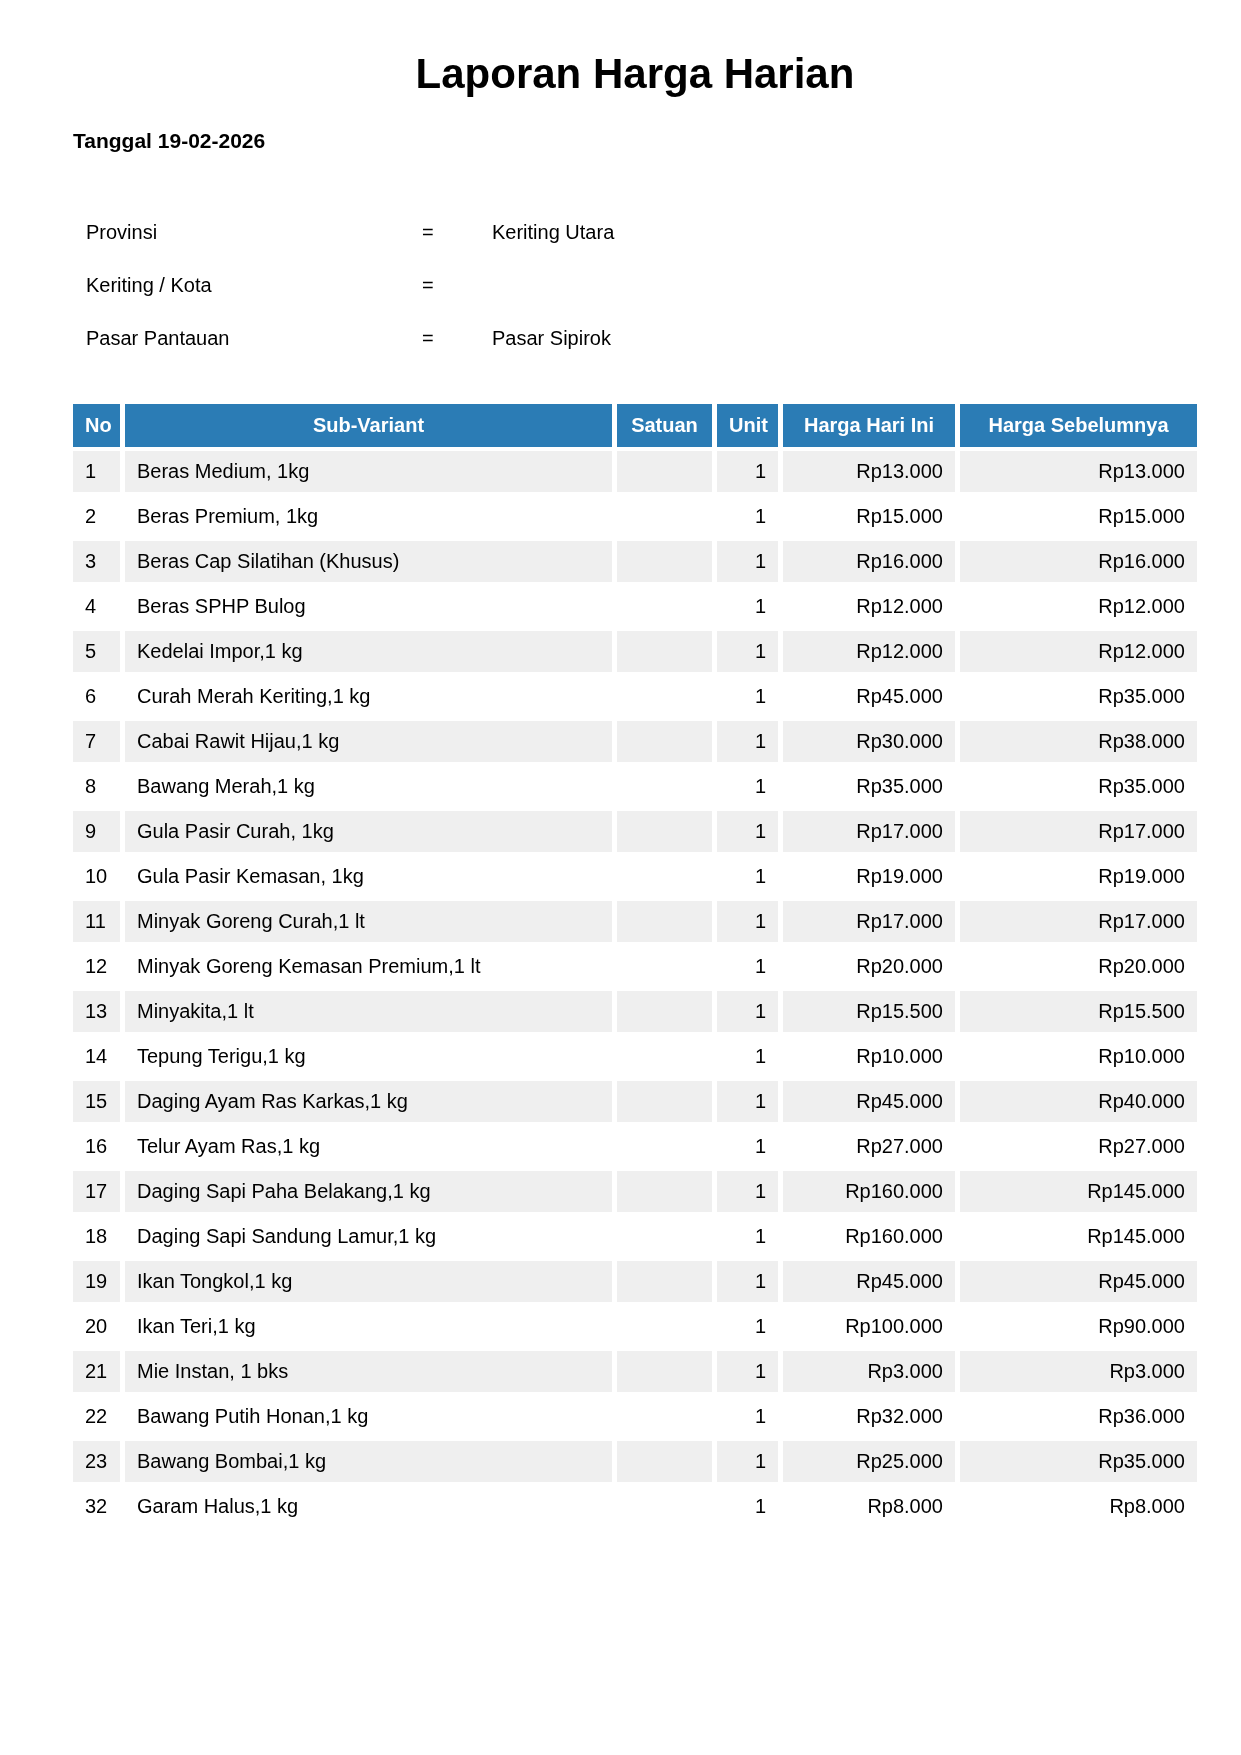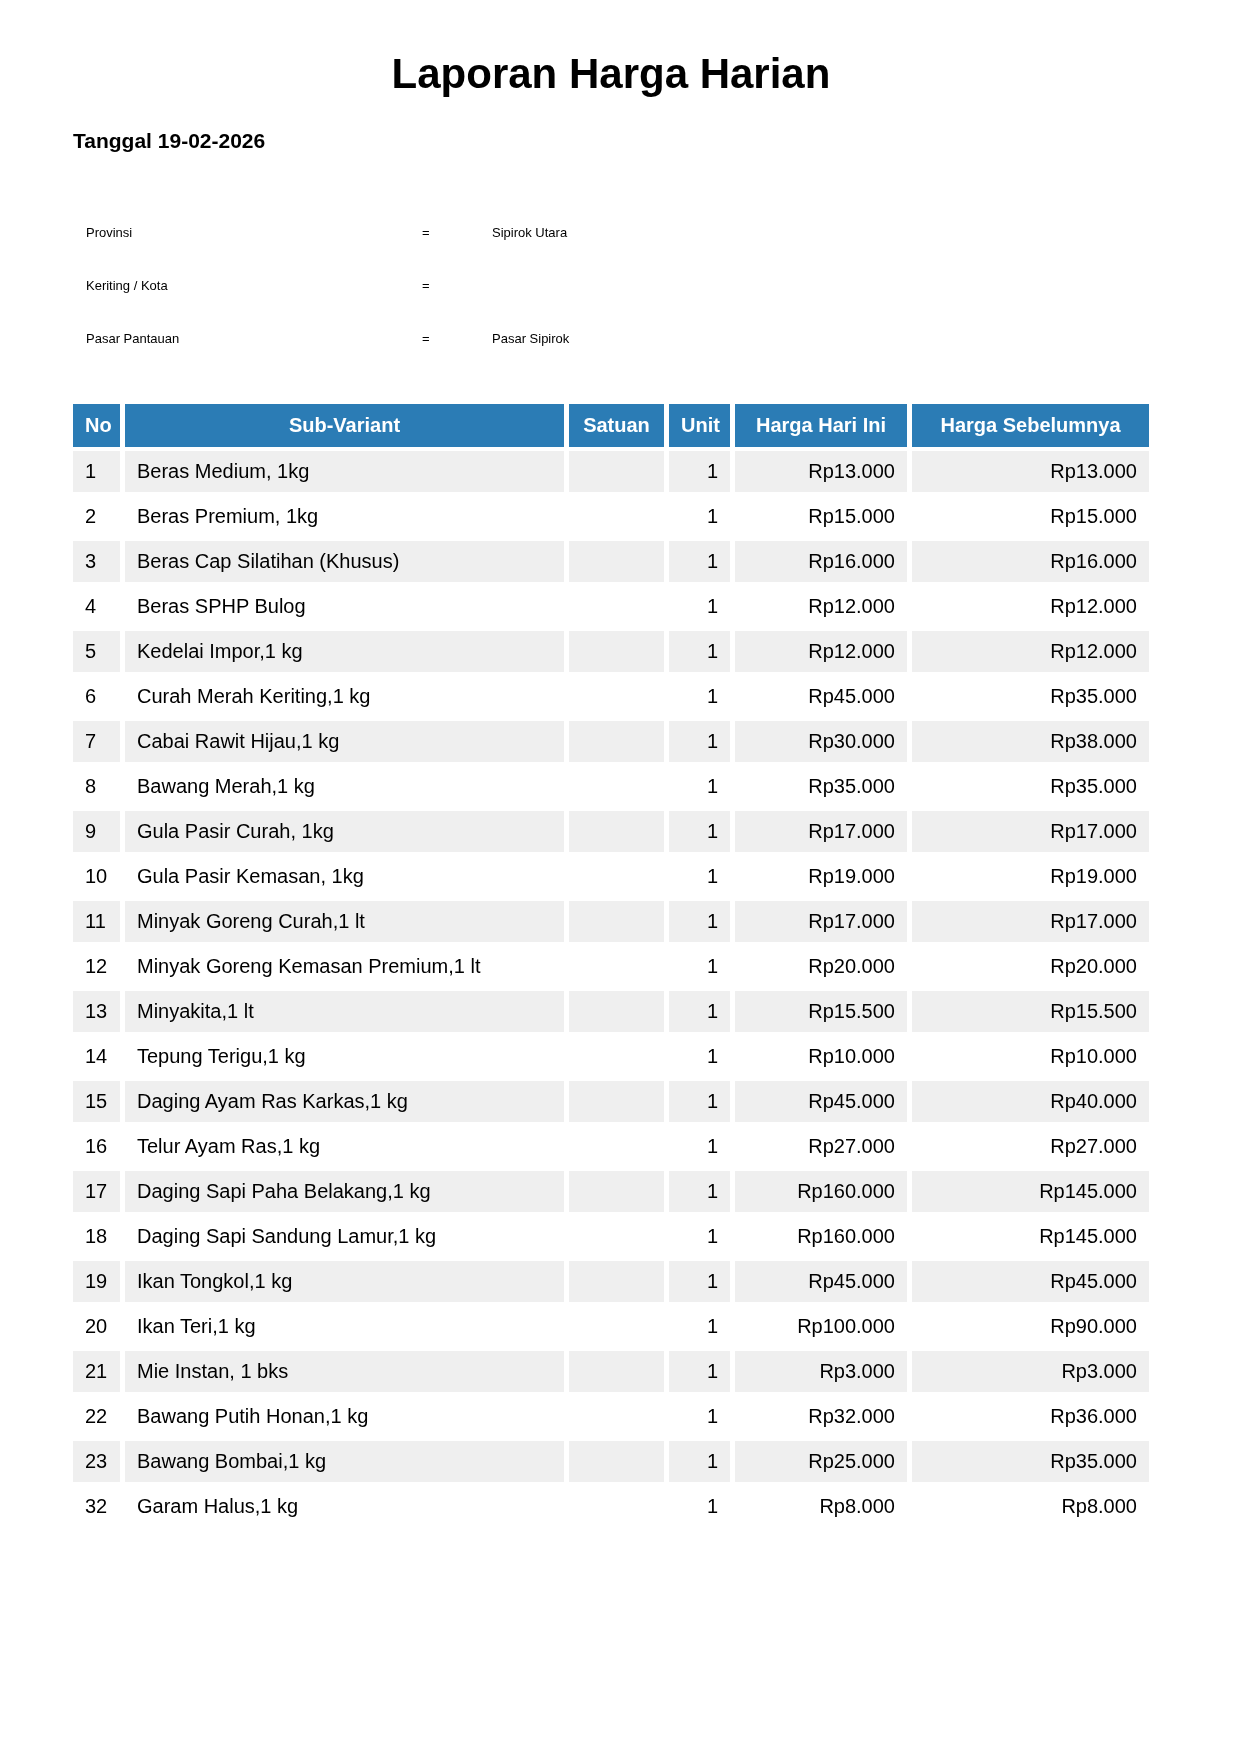--- a/index.html
+++ b/index.html
@@ -11,39 +11,39 @@
   * { box-sizing: border-box; }
   html, body { margin: 0; padding: 0; }
   body {
     width: 1241px;
     height: 1755px;
     background: #ffffff;
     color: var(--text);
     font-family: "Liberation Sans", sans-serif;
     overflow: hidden;
   }
-  .page { padding: 50px 92px 0 73px; }
+  .page { padding: 50px 44px 0 73px; }
 
   .title {
     font-size: 42px;
     font-weight: bold;
     text-align: center;
     margin: 0;
     line-height: 1.15;
   }
   .subtitle {
     font-size: 21px;
     font-weight: bold;
     text-align: left;
     margin: 30px 0 0 0;
     line-height: 1.2;
   }
 
   .info { margin-top: 70px; padding-left: 13px; }
-  .info-row { display: flex; font-size: 13px; line-height: 19px; margin-bottom: 34px; align-items: flex-end; }
+  .info-row { display: flex; font-size: 20px; line-height: 19px; margin-bottom: 34px; align-items: flex-end; }
   .info-label { width: 336px; }
   .info-eq { width: 70px; }
   .info-value { flex: 1; }
 
   table.price {
     width: 100%;
     border-collapse: separate;
     border-spacing: 0;
     table-layout: fixed;
     margin-top: 56px;
@@ -72,21 +72,21 @@
 <body>
 
 <div class="page">
   <h1 class="title">Laporan Harga Harian</h1>
   <h2 class="subtitle">Tanggal 19-02-2026</h2>
 
   <div class="info">
       <div class="info-row">
         <span class="info-label">Provinsi</span>
         <span class="info-eq">=</span>
-        <span class="info-value">Sipirok Utara</span>
+        <span class="info-value">Keriting Utara</span>
       </div>
       <div class="info-row">
         <span class="info-label">Keriting / Kota</span>
         <span class="info-eq">=</span>
       </div>
       <div class="info-row">
         <span class="info-label">Pasar Pantauan</span>
         <span class="info-eq">=</span>
         <span class="info-value">Pasar Sipirok</span>
       </div>

